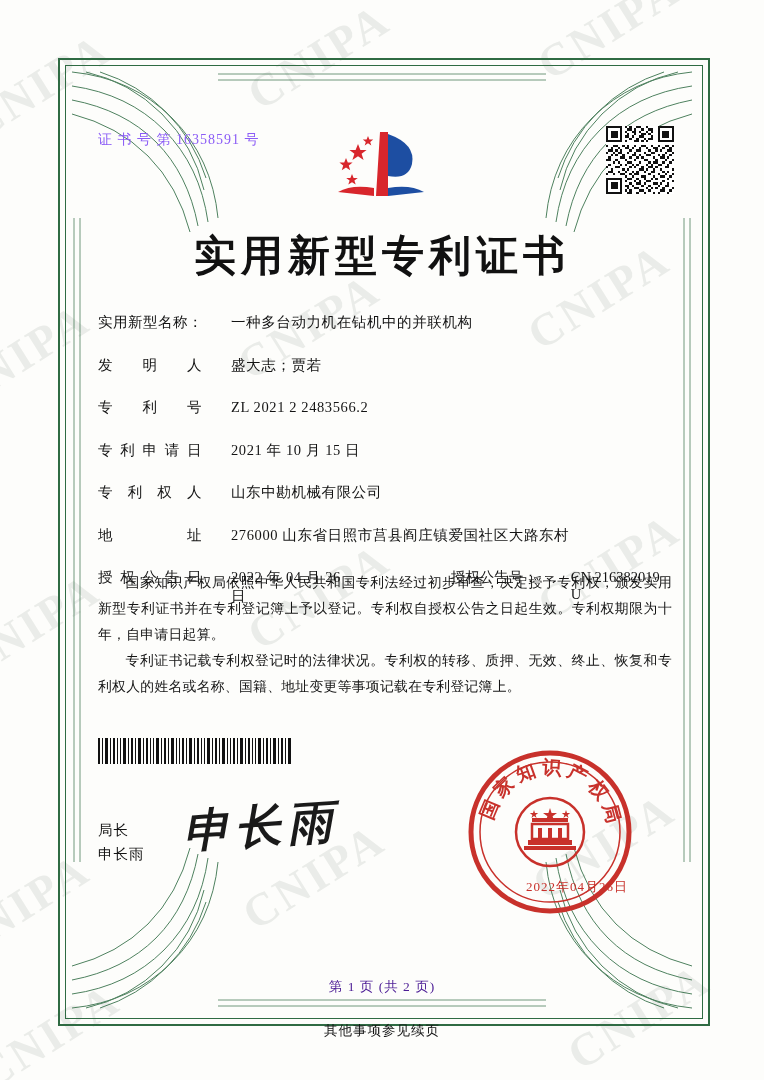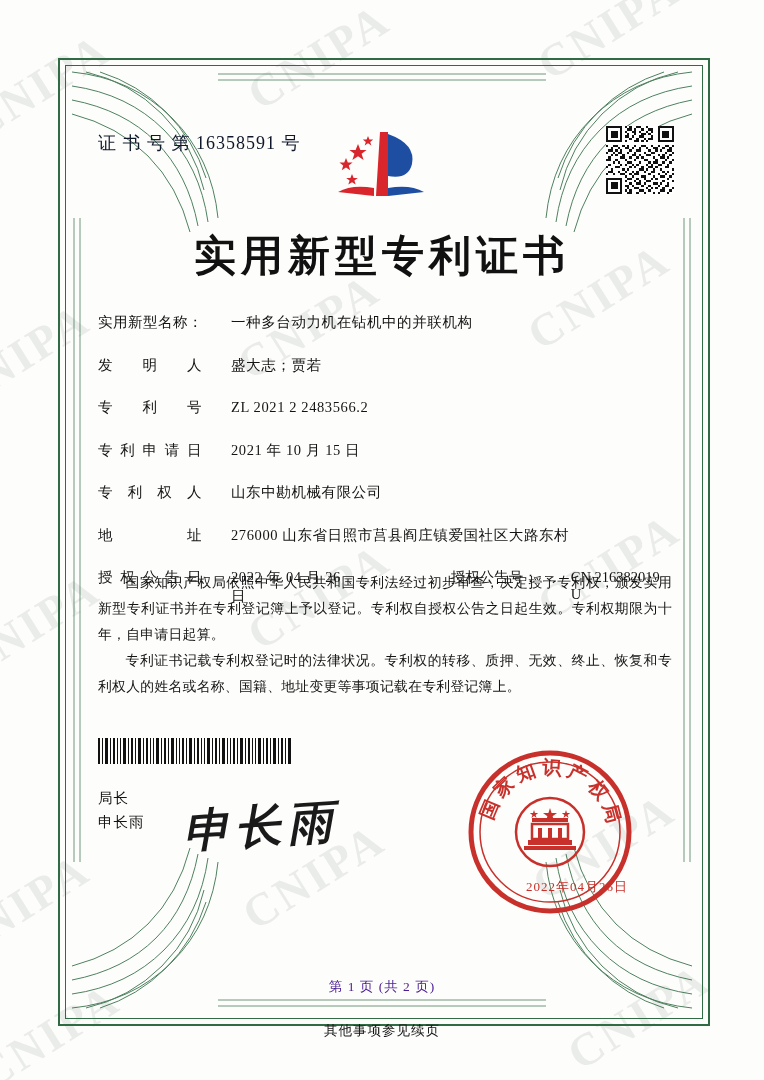--- a/index.html
+++ b/index.html
@@ -74,22 +74,22 @@
     top: 58px;
     width: 648px;
     height: 964px;
     z-index: 5;
   }
 
   .cert-no {
     position: absolute;
     left: 40px;
     top: 73px;
-    font-size: 18px;
-    color: #0f172a;
+    font-size: 14px;
+    color: #8b5cf6;
     letter-spacing: 1px;
   }
 
   .qr {
     position: absolute;
     right: 32px;
     top: 68px;
     width: 68px;
     height: 68px;
   }
@@ -176,21 +176,21 @@
     left: 40px;
     top: 680px;
     height: 26px;
     width: 195px;
   }
 
   
   .sign-block {
     position: absolute;
     left: 40px;
-    top: 728px;
+    top: 760px;
     font-size: 14.5px;
     line-height: 24px;
     color: #141414;
     letter-spacing: 1px;
   }
   .signature {
     position: absolute;
     left: 125px;
     top: 738px;
     font-family: "DejaVu Serif", serif;

